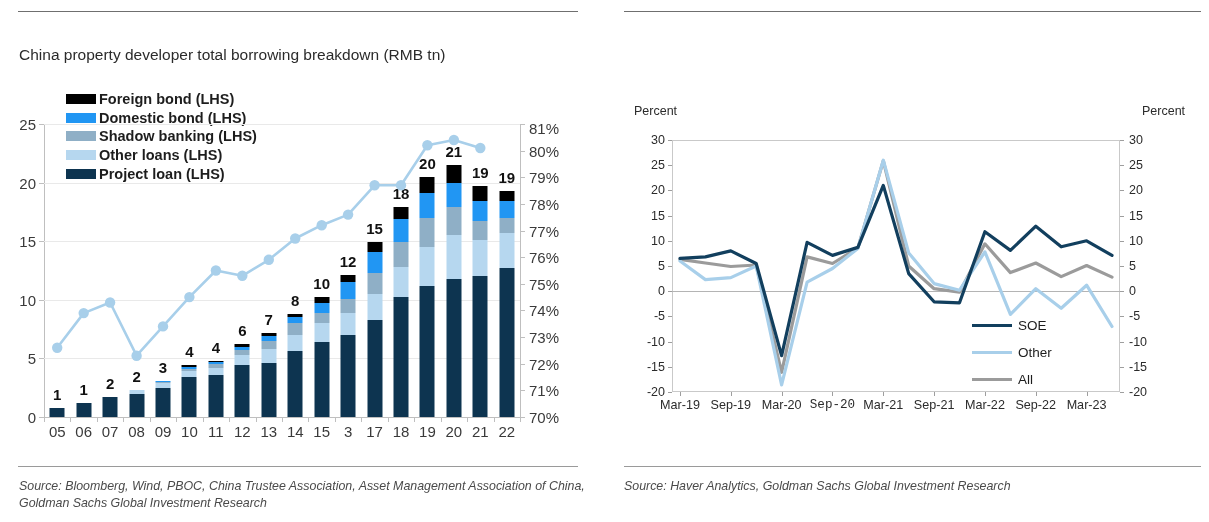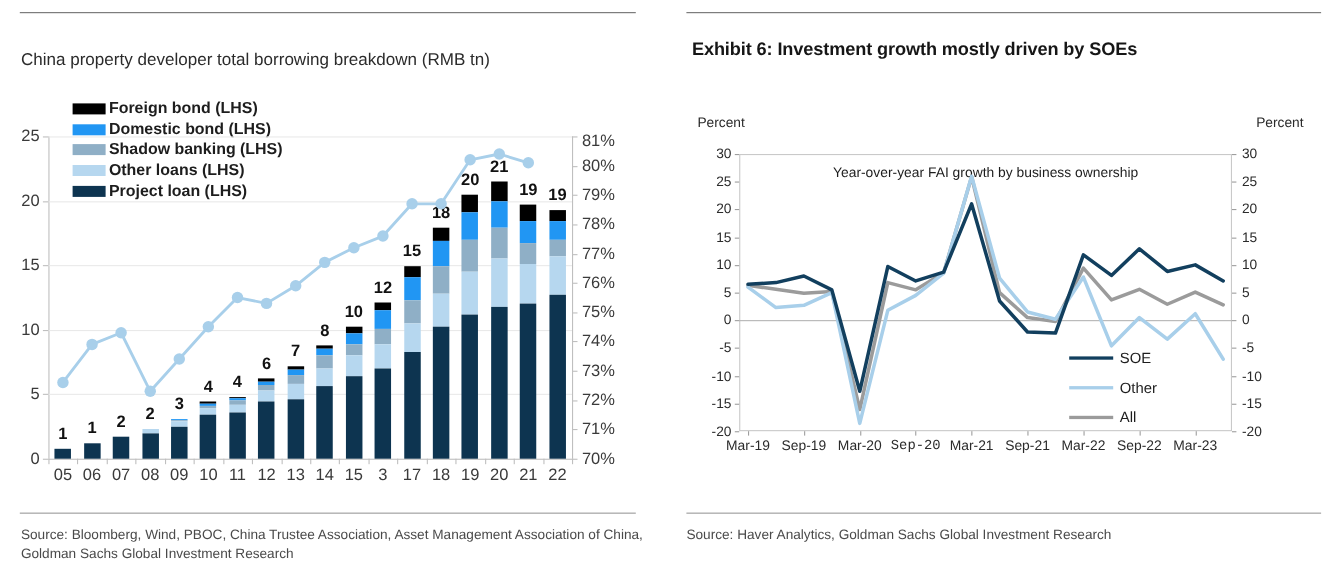--- a/index.html
+++ b/index.html
@@ -33,21 +33,21 @@
     position:absolute;left:19px;top:22px;
     font-size:16.5px;font-weight:bold;letter-spacing:-0.1px;
     color:#161616;white-space:nowrap;
   }
   .exhibit-sub{
     position:absolute;left:19px;top:46px;
     font-size:15.5px;font-weight:normal;color:#2b2b2b;white-space:nowrap;
   }
   .source{
     position:absolute;top:478px;left:19px;width:575px;
-    font-size:12.4px;line-height:17px;color:#4a4a4a;
+    font-size:12.4px;line-height:17px;color:#4a4a4a;font-style:italic;
   }
   .panel-right .source{left:14px;width:560px;}
 
   
   .plot{position:absolute;}
 
   
   #chart1{left:44px;top:124px;width:476px;height:293px;}
   #chart1 .gridline{
     position:absolute;left:0;width:476px;height:0;
@@ -429,32 +429,30 @@
         </div>
     </div>
 
     <div class="rule-bottom"></div>
     <div class="source">Source: Bloomberg, Wind, PBOC, China Trustee Association, Asset Management Association of China, Goldman Sachs Global Investment Research</div>
   </section>
 
   <section class="panel panel-right">
     <div class="rule-top"></div>
 
-    <h2 class="exhibit-title">Exhibit 6: Investment growth mostly driven by SOEs</h2>
 
     <div class="source">Source: Haver Analytics, Goldman Sachs Global Investment Research</div>
     <div class="rule-bottom"></div>
   </section>
 
   <div class="pct-left">Percent</div>
   <div class="pct-right">Percent</div>
 
   <div class="plot" id="chart2">
     <div class="frame"></div>
-    <div class="chart2-note">Year-over-year FAI growth by business ownership</div>
     <div id="c2-zero">
         <div class="zeroline" style="top: 151.2px;"></div>
       </div>
     <div id="c2-yleft">
         <div class="tick2-left" style="top: 252px;"></div>
         <div class="ylab2-left" style="top: 252px;">-20</div>
         <div class="tick2-left" style="top: 226.8px;"></div>
         <div class="ylab2-left" style="top: 226.8px;">-15</div>
         <div class="tick2-left" style="top: 201.6px;"></div>
         <div class="ylab2-left" style="top: 201.6px;">-10</div>

